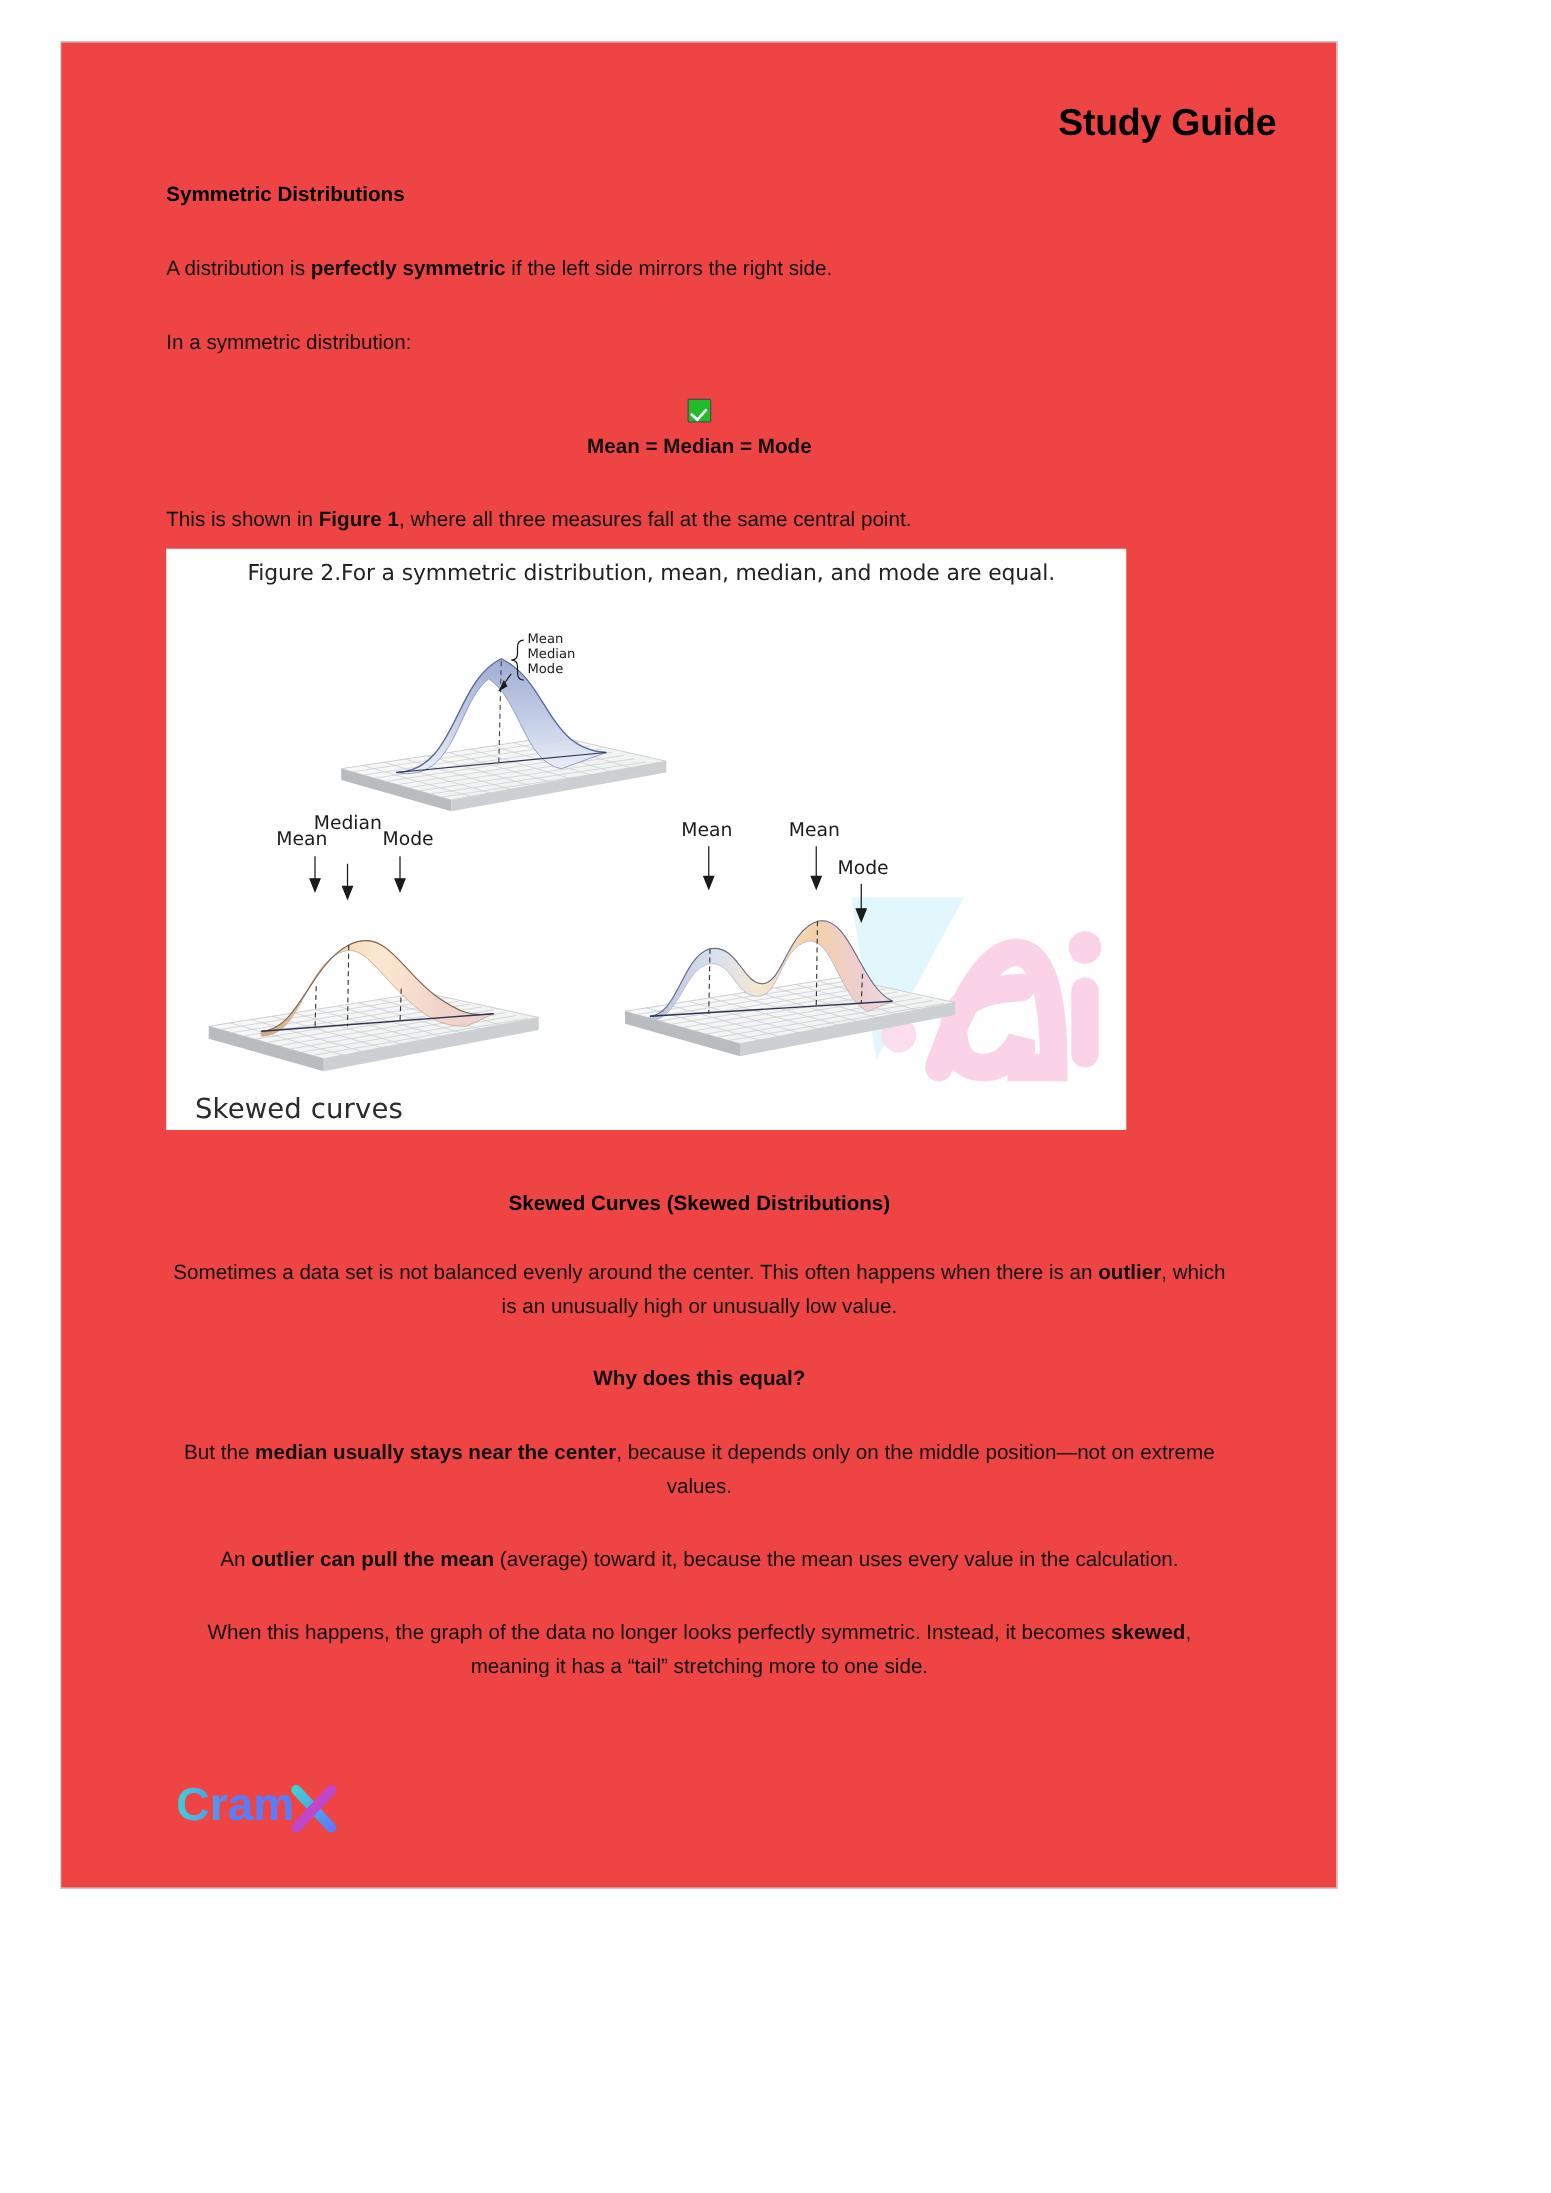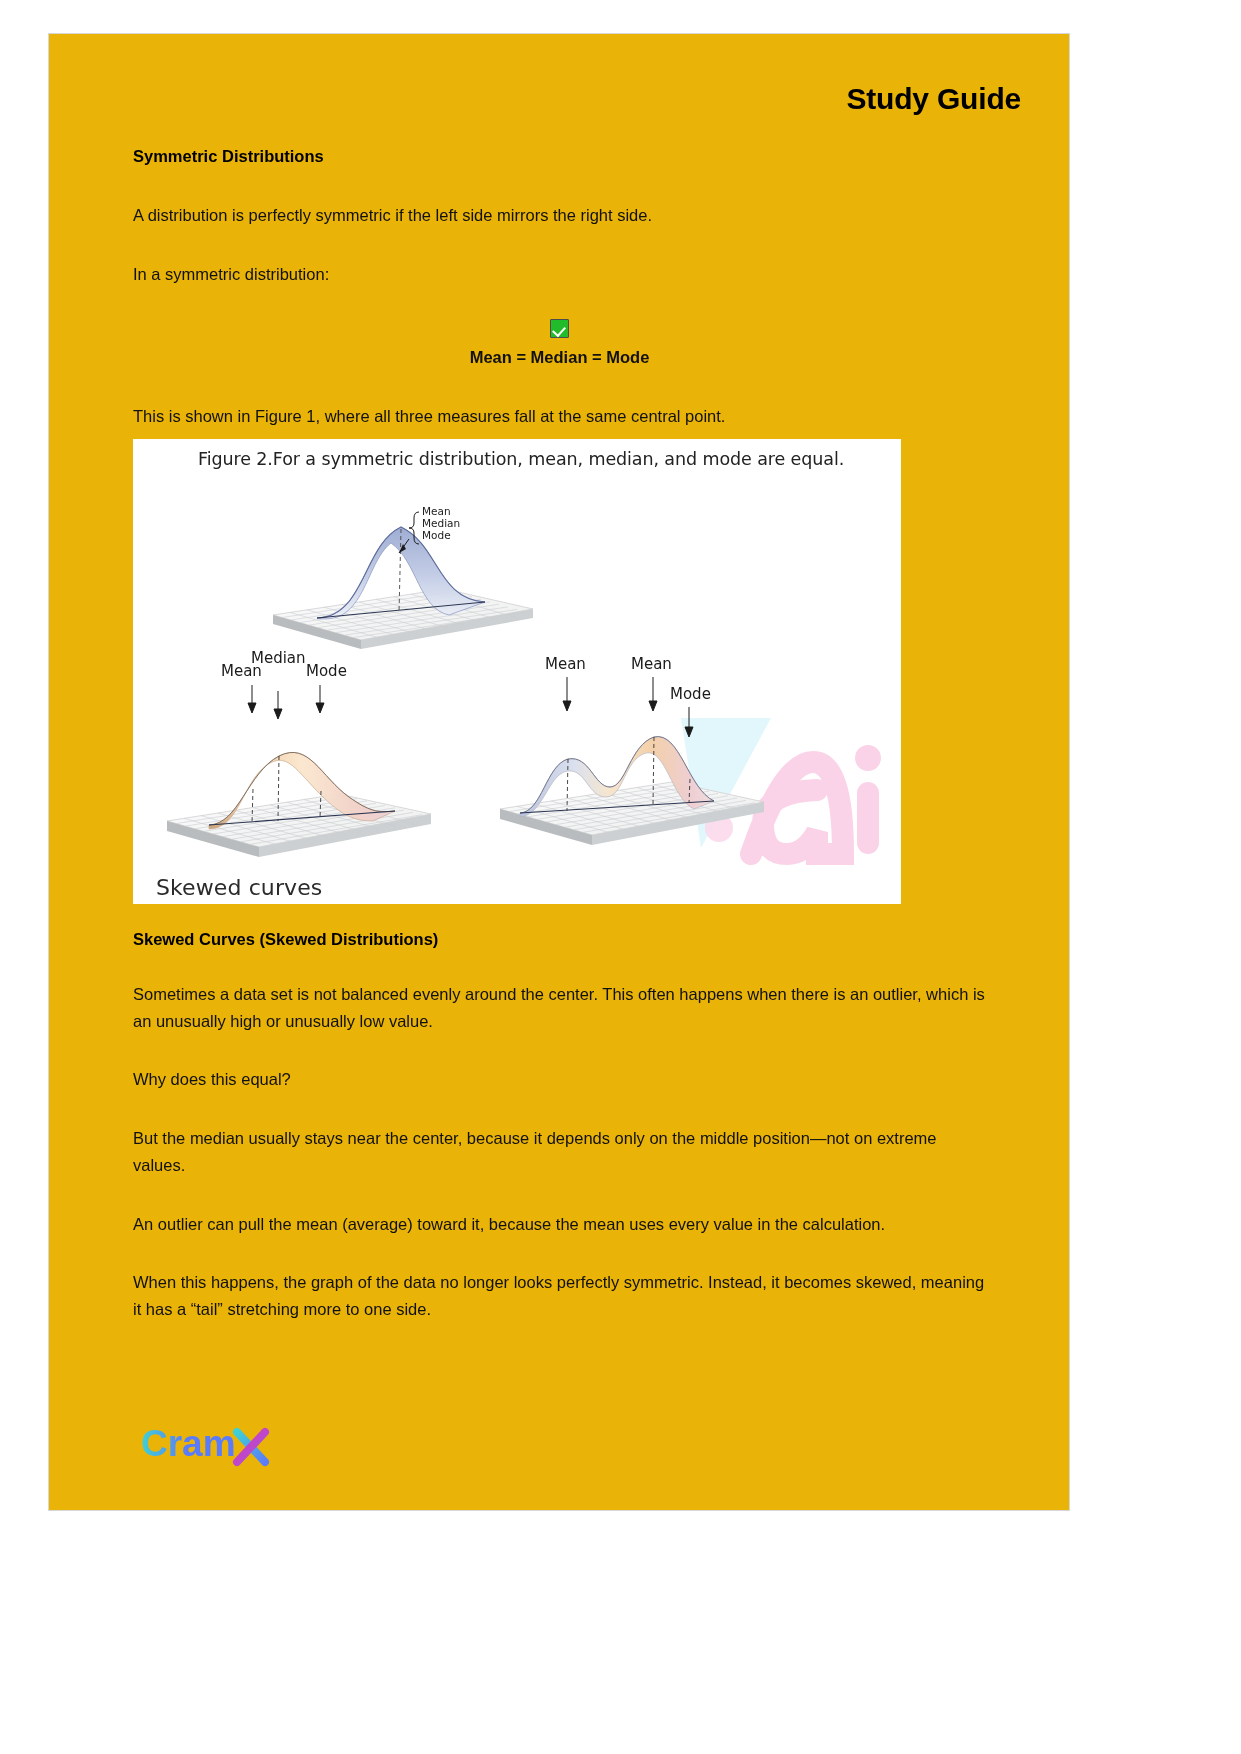--- a/index.html
+++ b/index.html
@@ -7,21 +7,21 @@
   body {
     width:1241px; height:1754px;
     background:#ffffff;
     font-family:"Liberation Sans", sans-serif;
     color:#111;
   }
   .page {
     position:absolute;
     left:48px; top:33px;
     width:1022px; height:1478px;
-    background:#eab308;
+    background:#ef4444;
     border:1px solid #d7d7d7;
     overflow:hidden;
   }
   .inner { position:relative; width:100%; height:100%; }
 
   .doc-title {
     position:absolute;
     right:48px; top:48px;
     font-size:30px;
     font-weight:bold;
@@ -36,21 +36,21 @@
     font-weight:bold;
     margin:0 0 36px 0;
     color:#000;
   }
   p.body {
     font-size:16.5px;
     line-height:1.62;
     margin:0 0 32px 0;
     color:#111;
   }
-  b, strong { font-weight:normal; }
+  b, strong { font-weight:bold; }
 
   .check-line {
     display:flex;
     align-items:center;
     gap:10px;
     margin:0 0 36px 0;
     flex-direction:column;
   }
   .check-box {
     width:19px; height:19px;
@@ -112,21 +112,21 @@
   .skewed-title {
     position:absolute;
     left:23px; bottom:4px;
     font-size:22px;
     color:#2b2b2b;
     font-family:"DejaVu Sans", sans-serif;
     letter-spacing:0.1px;
   }
 
   
-  .content2 { position:absolute; left:84px; top:896px; width:853px; }
+  .content2 { position:absolute; left:84px; top:920px; width:853px;text-align:center; }
 
   
   .logo {
     position:absolute;
     left:92px; bottom:40px;
     height:48px;
     display:flex; align-items:center;
   }
 </style>
 </head>

